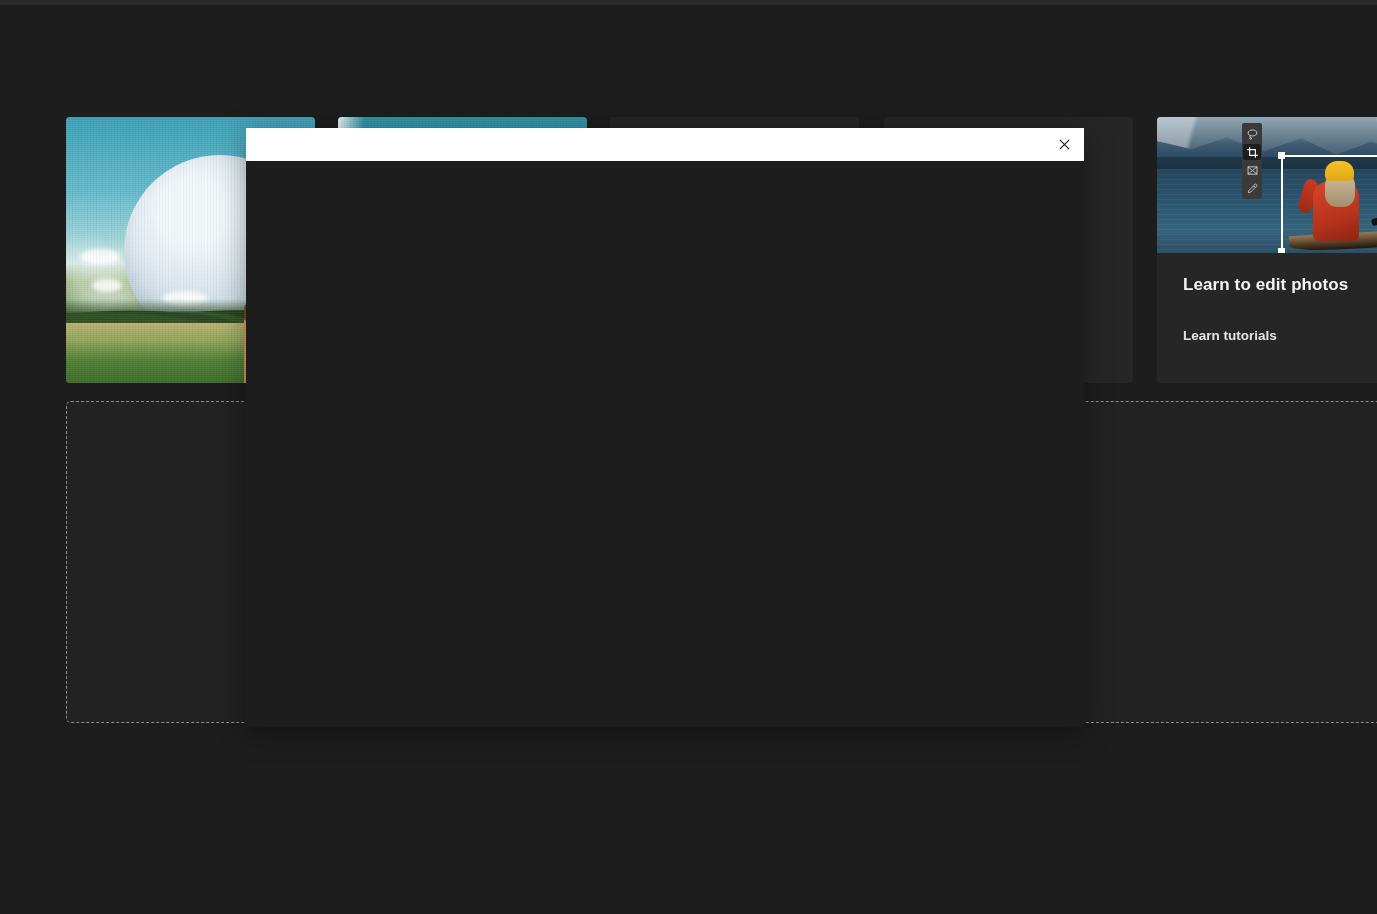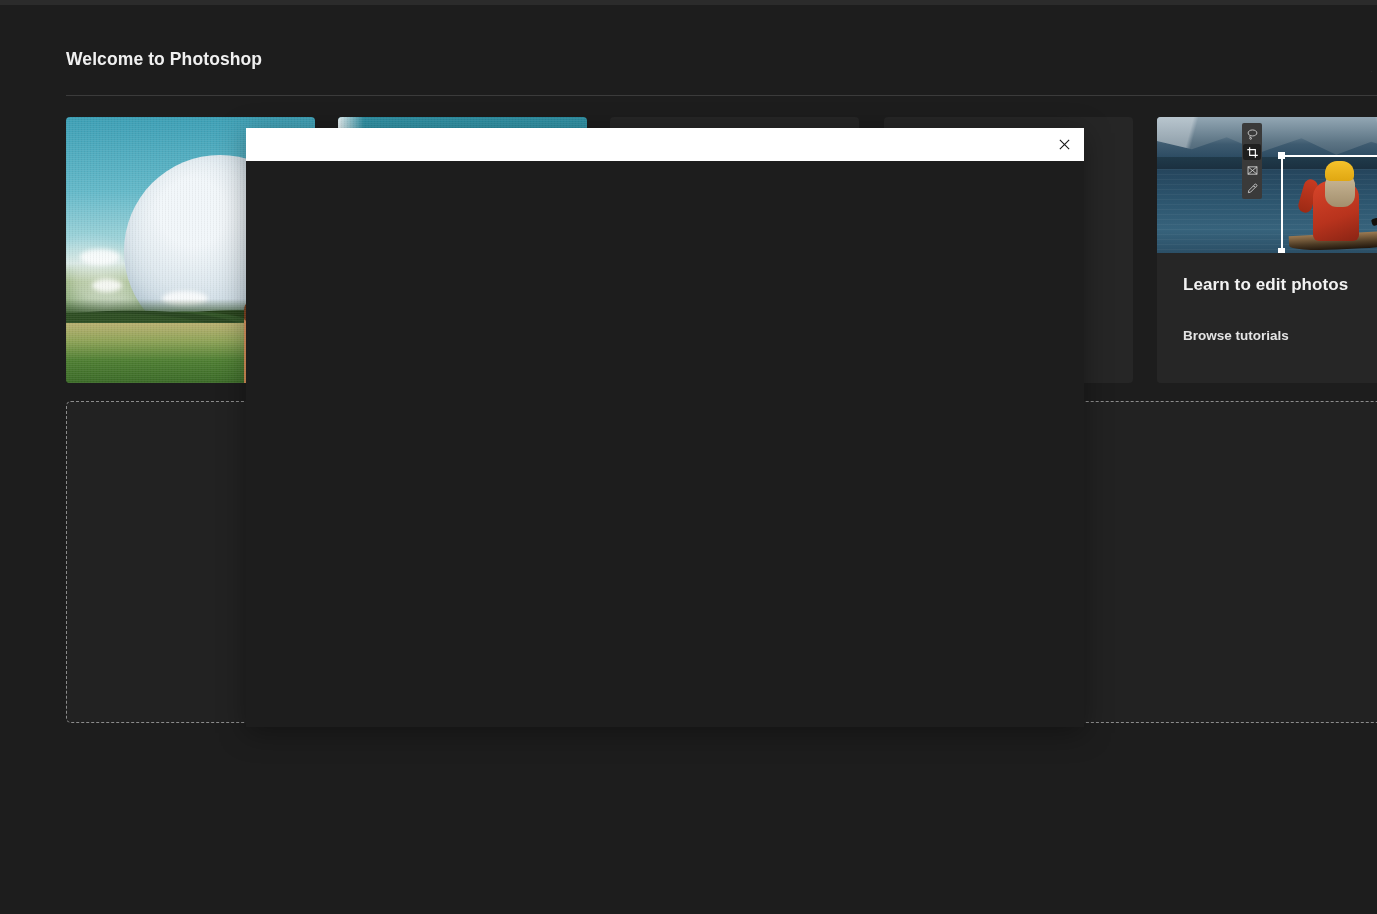--- a/index.html
+++ b/index.html
@@ -398,27 +398,20 @@
     background: #1d1d1d;
   }
 </style>
 </head>
 <body>
 
 <div class="window-top-strip"></div>
 
 <div class="app-root">
 
-  <div class="home-header">
-    <div class="home-title">Welcome to Photoshop</div>
-    <div class="header-rule"></div>
-    <div class="header-right-sliver">
-      <span class="sliver-glyph">▲</span>
-    </div>
-  </div>
 
   <div class="card-row">
 
     <div class="home-card card-1">
       <div class="card-image">
         <div class="art-giraffe">
           <div class="moon"></div>
           <div class="cloud c1"></div>
           <div class="cloud c2"></div>
           <div class="cloud c3"></div>
@@ -489,21 +482,21 @@
               <svg width="13" height="13" viewBox="0 0 16 16">
                 <path d="M12.9 3.1c.8.8.8 1.9 0 2.5l-1 1-2.5-2.5 1-1c.7-.7 1.8-.7 2.5 0z" fill="none" stroke="#cfcfcf" stroke-width="1.1"></path>
                 <path d="M9.1 4.8l2.1 2.1-5.6 5.6-2.7.6.6-2.7z" fill="none" stroke="#cfcfcf" stroke-width="1.1"></path>
               </svg>
             </div>
           </div>
         </div>
       </div>
       <div class="card-caption">
         <div class="card-heading">Learn to edit photos</div>
-        <div class="card-link">Browse tutorials</div>
+        <div class="card-link">Learn tutorials</div>
       </div>
     </div>
 
   </div>
 
   <div class="drop-zone">
     <div class="drop-zone-label"></div>
   </div>
 
   <div class="dialog-shadow"></div>

